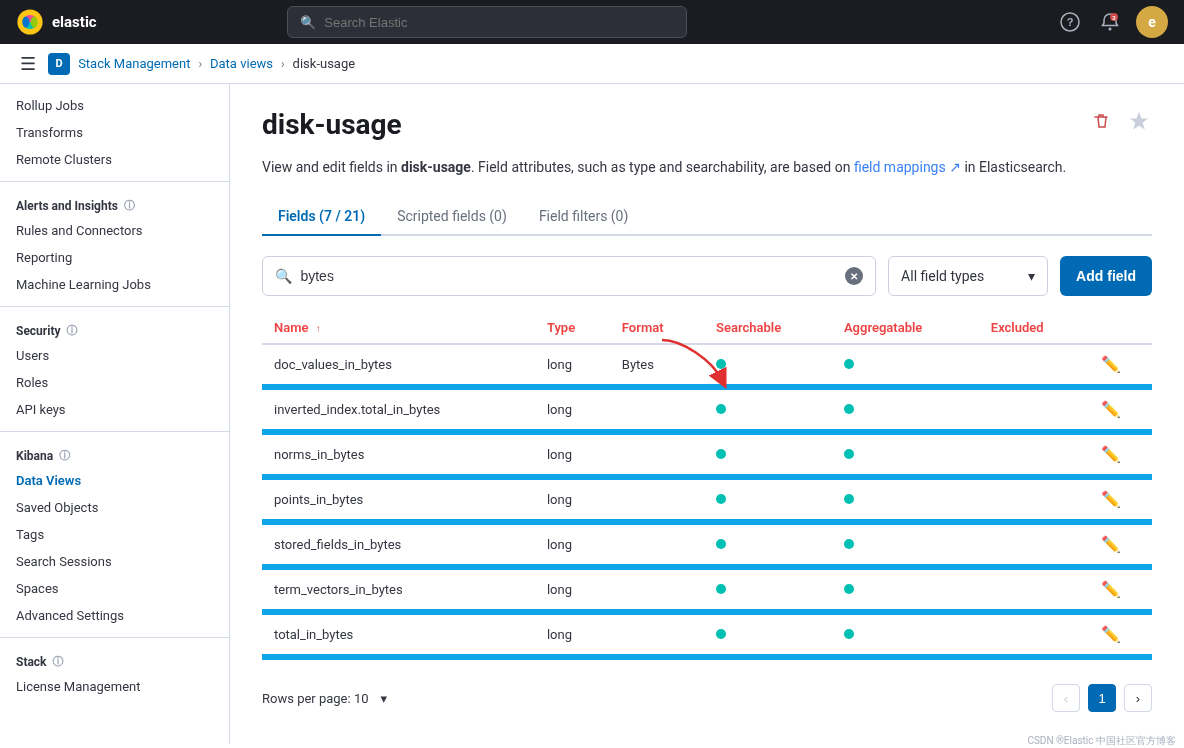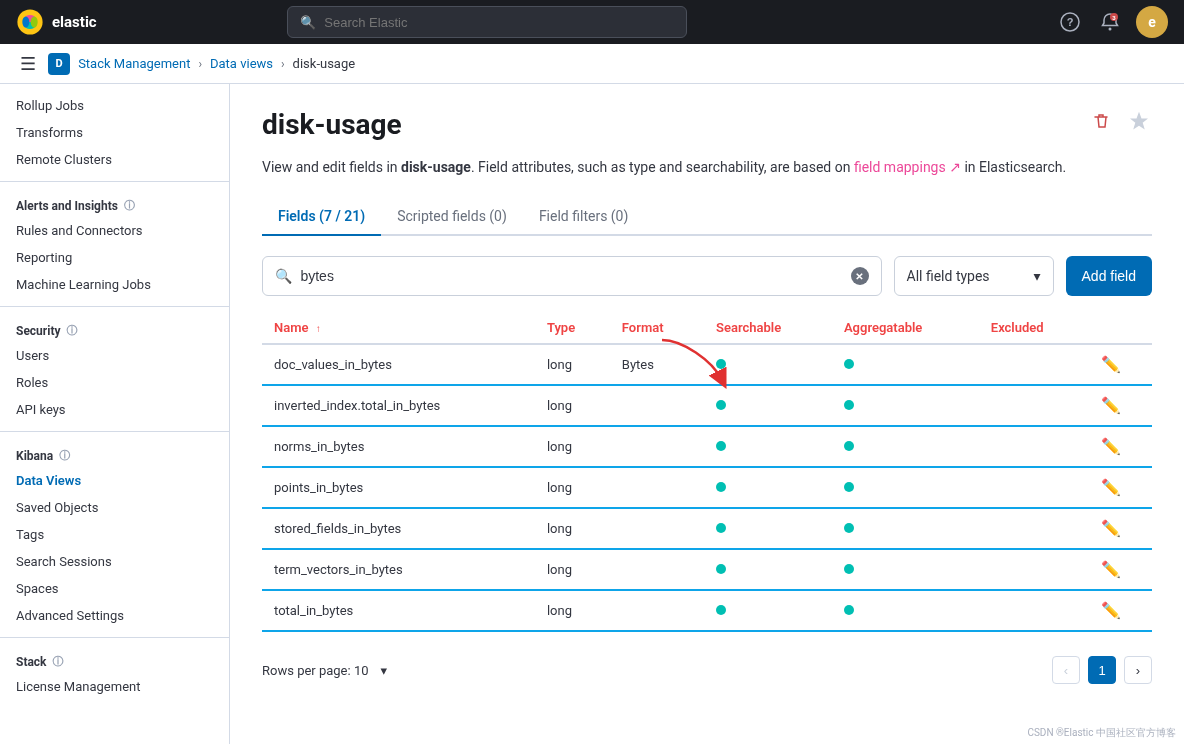--- a/index.html
+++ b/index.html
@@ -131,35 +131,35 @@
       color: #fff; font-size: 10px; font-weight: 700;
     }
     .field-types-dropdown {
       display: flex; align-items: center; gap: 6px;
       border: 1px solid #c9d0db; border-radius: 6px; height: 40px; padding: 0 12px;
       cursor: pointer; background: #fff; font-size: 14px; color: #343741; min-width: 160px;
       white-space: nowrap;
     }
     .add-field-btn {
       background: #006bb4; color: #fff; border: none; border-radius: 6px;
-      height: 40px; padding: 0 16px; font-size: 14px; font-weight: 400; cursor: pointer;
+      height: 40px; padding: 0 16px; font-size: 14px; font-weight: 700; cursor: pointer;
       white-space: nowrap;
     }
 
     
     .data-table { width: 100%; border-collapse: collapse; }
     .data-table th {
       text-align: left; font-size: 13px; font-weight: 600; color: #ef4444;
       padding: 8px 12px; border-bottom: 2px solid #d3dae6;
       white-space: nowrap;
     }
     .data-table th.sorted { cursor: pointer; }
     .sort-icon { font-size: 10px; margin-left: 4px; }
     .data-table td {
-      padding: 10px 12px; border-bottom: 2px solid #0ea5e9;
+      padding: 10px 12px; border-bottom: 6px solid #0ea5e9;
       font-size: 13px; color: #343741;
     }
     .dot { width: 10px; height: 10px; border-radius: 50%; background: #00bfb3; display: inline-block; }
     .edit-icon-btn {
       background: none; border: none; cursor: pointer; color: #69707d; font-size: 16px;
     }
 
     
     .pagination-bar {
       display: flex; justify-content: space-between; align-items: center;
@@ -176,21 +176,21 @@
     .page-btn.disabled { color: #c9d0db; cursor: default; }
 
     
     .red-arrow {
       position: absolute;
       top: 275px; left: 630px;
     }
 
     
     .watermark {
-      position: fixed; bottom: 8px; right: 8px;
+      position: fixed; bottom: 0; right: 8px;
       font-size: 10px; color: #aab0be;
     }
   </style>
 </head>
 <body>
 
 <nav class="top-nav">
   <div class="elastic-logo">
     <svg class="elastic-logo-icon" viewBox="0 0 40 40" fill="none" xmlns="http://www.w3.org/2000/svg">
       <circle cx="20" cy="20" r="18" fill="#FEC514"></circle>
@@ -287,21 +287,21 @@
           </svg>
         </button>
         <button class="header-icon-btn" title="Favorite">
           <svg width="18" height="18" viewBox="0 0 18 18" fill="none">
             <path d="M9 1.5l2 5.5h5.5l-4.5 3.5 1.7 5.5L9 13 4.3 16l1.7-5.5L1.5 7H7z" stroke="#c9d0db" stroke-width="1.2" fill="#c9d0db"></path>
           </svg>
         </button>
       </div>
     </div>
 
-    <p class="description">View and edit fields in <strong>disk-usage</strong>. Field attributes, such as type and searchability, are based on <a href="#" style="color:#ec4899;margin-top:12px;">field mappings ↗</a> in Elasticsearch.</p>
+    <p class="description">View and edit fields in <strong>disk-usage</strong>. Field attributes, such as type and searchability, are based on <a href="#" style="color:#3b82f6;margin-top:12px;">field mappings ↗</a> in Elasticsearch.</p>
 
     <div class="tabs">
       <div class="tab active">Fields (7 / 21)</div>
       <div class="tab">Scripted fields (0)</div>
       <div class="tab">Field filters (0)</div>
     </div>
 
     <div class="table-controls">
       <div class="search-field">
         <span class="search-icon">🔍</span>

